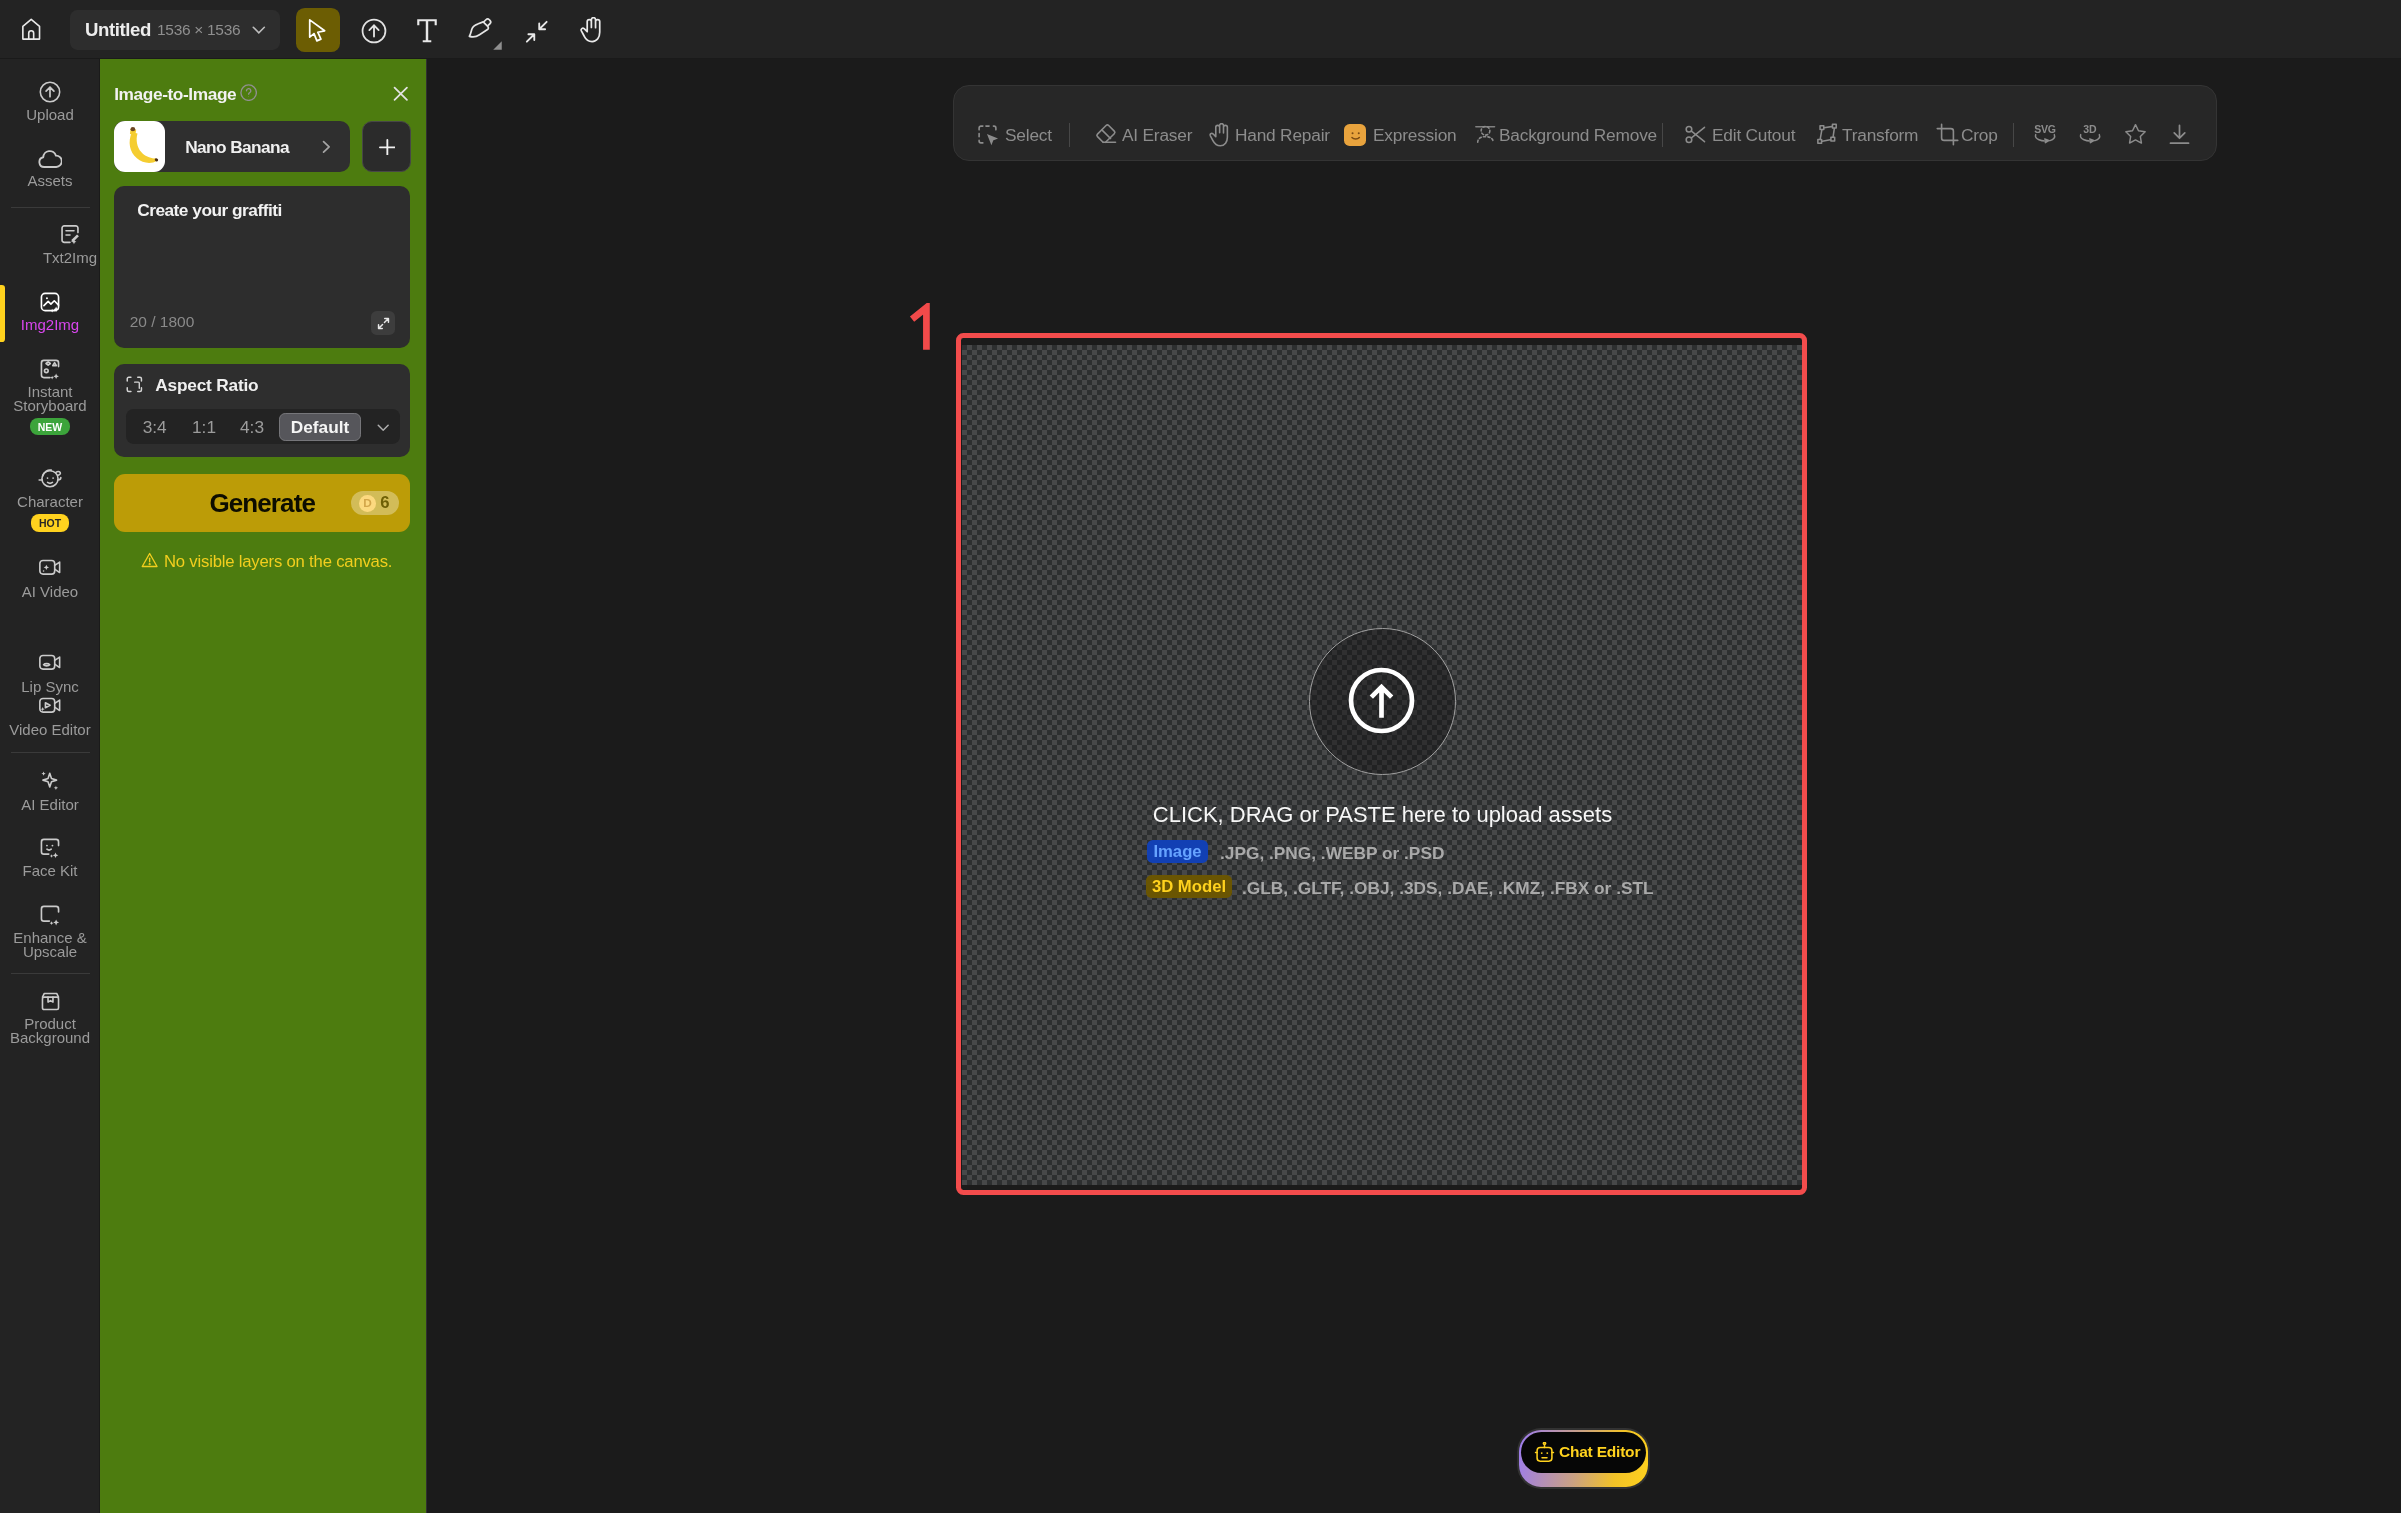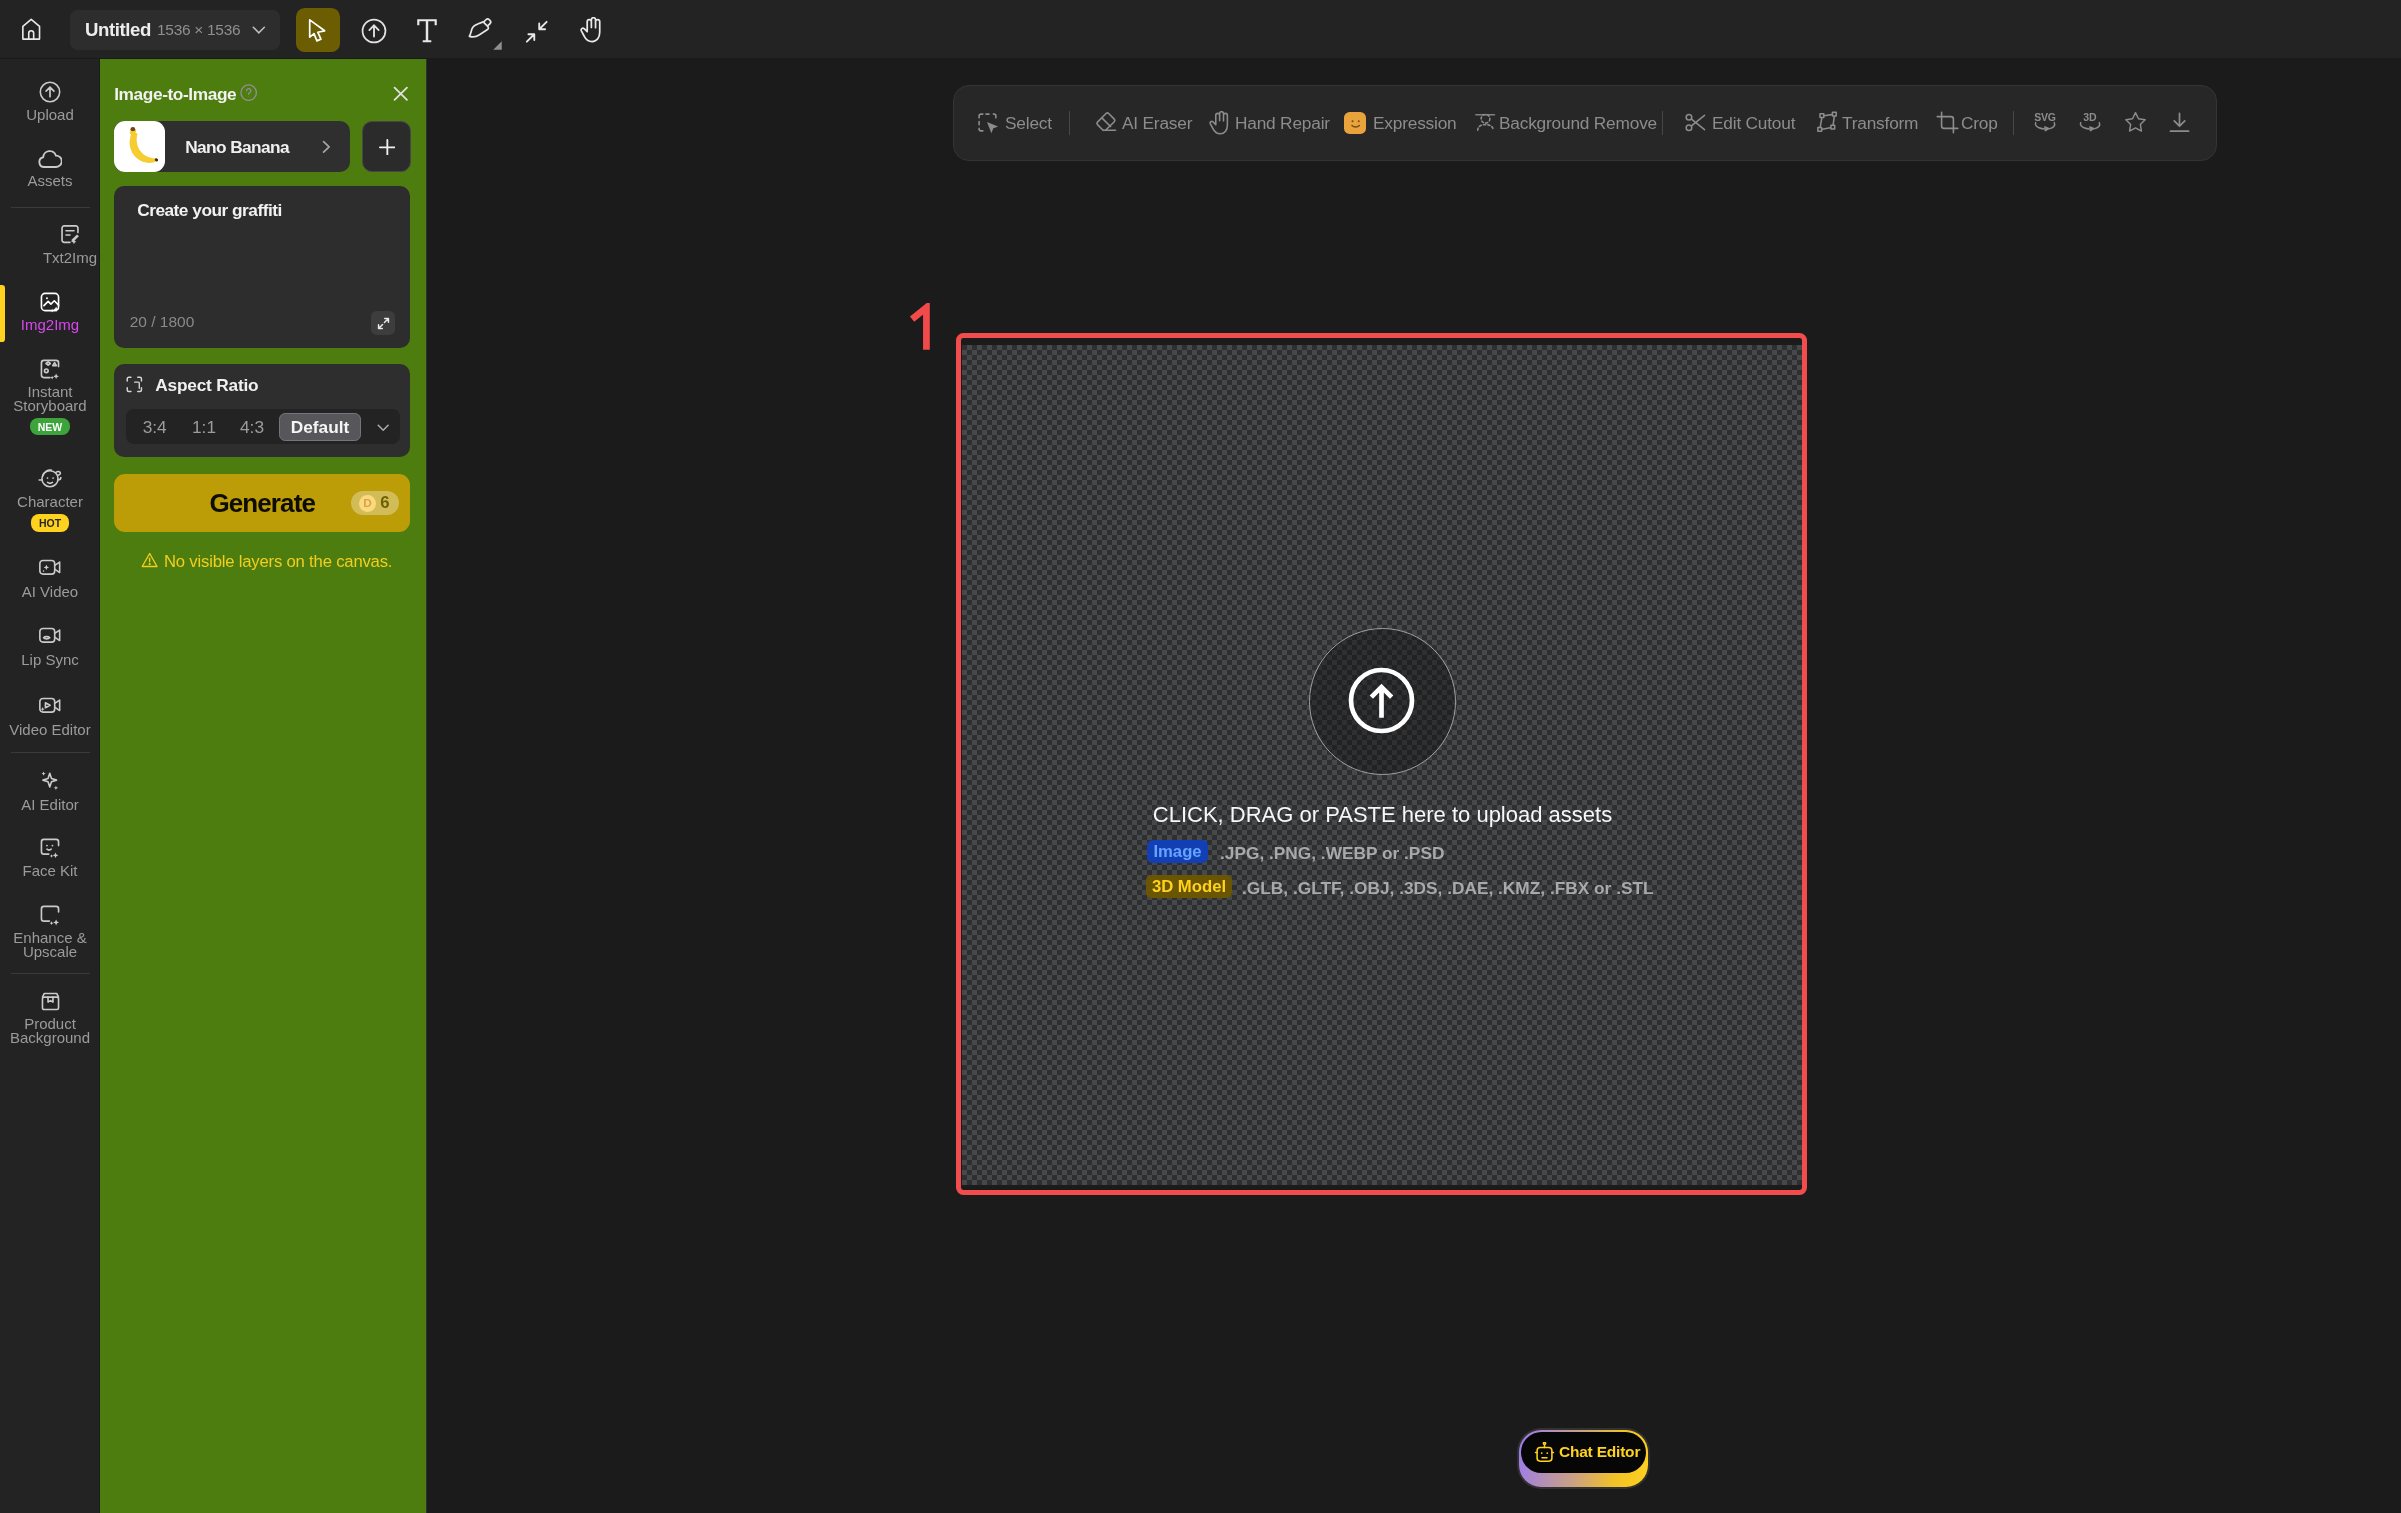--- a/index.html
+++ b/index.html
@@ -8,21 +8,21 @@
   .abs { position:absolute; }
   #topbar { position:absolute; left:0; top:0; width:2401px; height:59px; background:#232323; border-bottom:0.6px solid #1a1a1a; }
   #sidebar { position:absolute; left:0; top:59px; width:100px; height:1454px; background:#232323; border-right:0.6px solid #1a1a1a; }
   #panel { position:absolute; left:100px; top:59px; width:327px; height:1454px; background:#4d7c0f; border-right:0.6px solid #303030; }
   .sideitem { position:absolute; width:100px; text-align:center; color:#9b9b9b; font-size:15px; line-height:14.2px; }
   .sideitem svg { display:block; margin:0 auto 5px auto; }
   .sdiv { position:absolute; left:10.5px; width:79px; height:0.6px; background:#3a3a3a; }
   .badge { display:inline-block; font-weight:bold; font-size:10.5px; border-radius:8px; }
   .ttext { color:#8c8c8c; font-size:17.3px; white-space:nowrap; letter-spacing:-0.2px; }
   span.abs { white-space:nowrap; }
-  #ctools { left:0; top:0; width:2401px; height:198px; }
+  #ctools { left:0; top:12px; width:2401px; height:198px; }
 </style>
 </head>
 <body>
 <div id="canvasarea">
 
   <div class="abs" style="left:956px;top:333px;width:851px;height:862px;border:5px solid #f34c4c;border-radius:7.4px;"></div>
   <div class="abs" style="left:962px;top:345px;width:840px;height:840px;background:repeating-conic-gradient(#474849 0% 25%, #2d2f30 0% 50%); background-size:10px 10px;"></div>
   <svg class="abs" style="left:909px;top:303px" width="22" height="47" viewBox="0 0 36 76" fill="none" stroke="#f24a4a" stroke-width="11">
     <path d="M5 26 L28.5 7 V76" stroke-linejoin="miter"></path>
   </svg>
@@ -254,21 +254,21 @@
     <svg width="23.5" height="18.6" viewBox="0 0 38 30" fill="none" stroke="#cacaca" stroke-width="2.6" stroke-linecap="round" stroke-linejoin="round">
       <rect x="3" y="4" width="24" height="22" rx="5"></rect>
       <path d="M27 12 l8-5.5 v17 L27 18"></path>
       <path d="M13.5 19.5 l1.3-3 3-1.3 -3-1.3 -1.3-3 -1.3 3 -3 1.3 3 1.3 Z" fill="#cacaca" stroke="none"></path>
       <circle cx="9" cy="21" r="1.3" fill="#cacaca" stroke="none"></circle>
     </svg>
     <div style="height:3.7px"></div>
       <div>AI Video</div>
   </div>
 
-  <div class="sideitem" style="top:567px;">
+  <div class="sideitem" style="top:594px;">
     <svg width="23.5" height="18.6" viewBox="0 0 38 30" fill="none" stroke="#cacaca" stroke-width="2.6" stroke-linecap="round" stroke-linejoin="round">
       <rect x="3" y="4" width="24" height="22" rx="5"></rect>
       <path d="M27 12 l8-5.5 v17 L27 18"></path>
       <path d="M9 19 c2-2.4 8-2.4 10 0 c-2 2.4-8 2.4-10 0 Z"></path>
     </svg>
     <div style="height:3.7px"></div>
       <div>Lip Sync</div>
   </div>
 
   <div class="sideitem" style="top:637px;">

